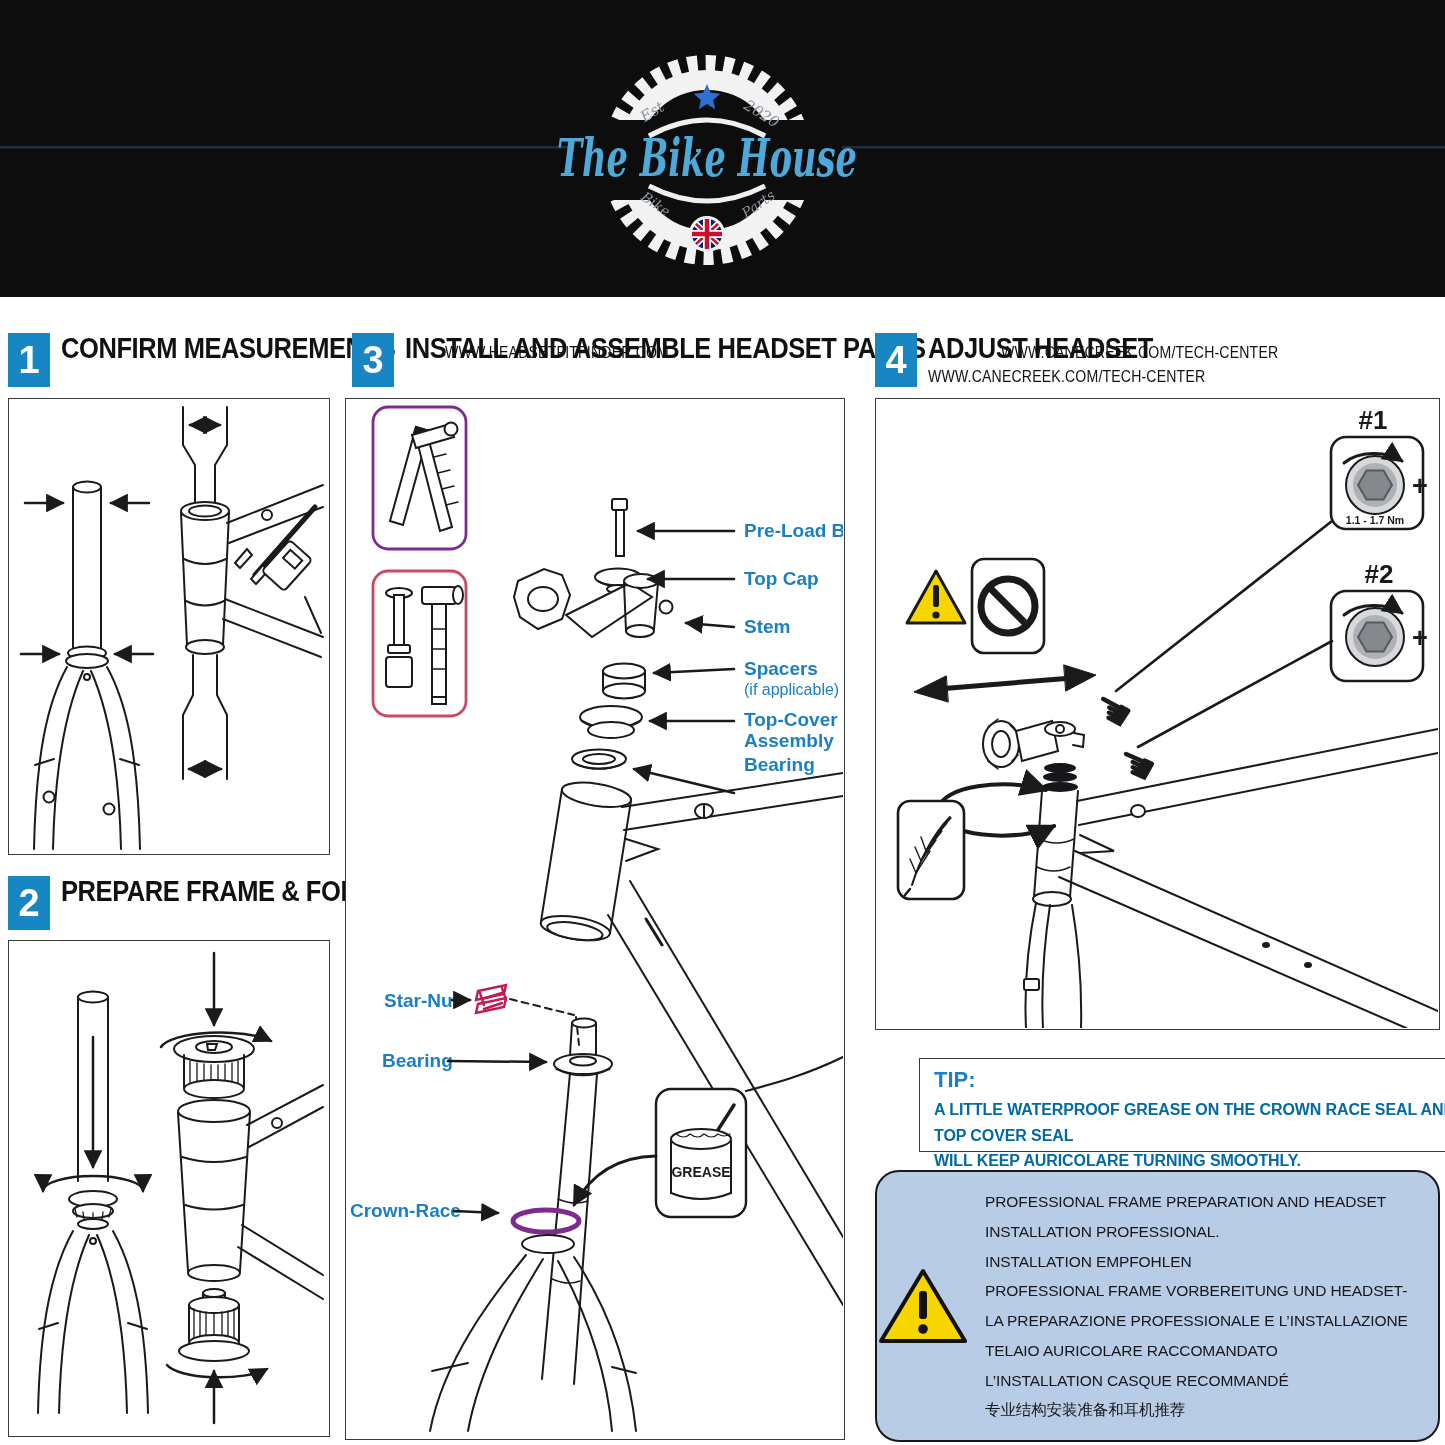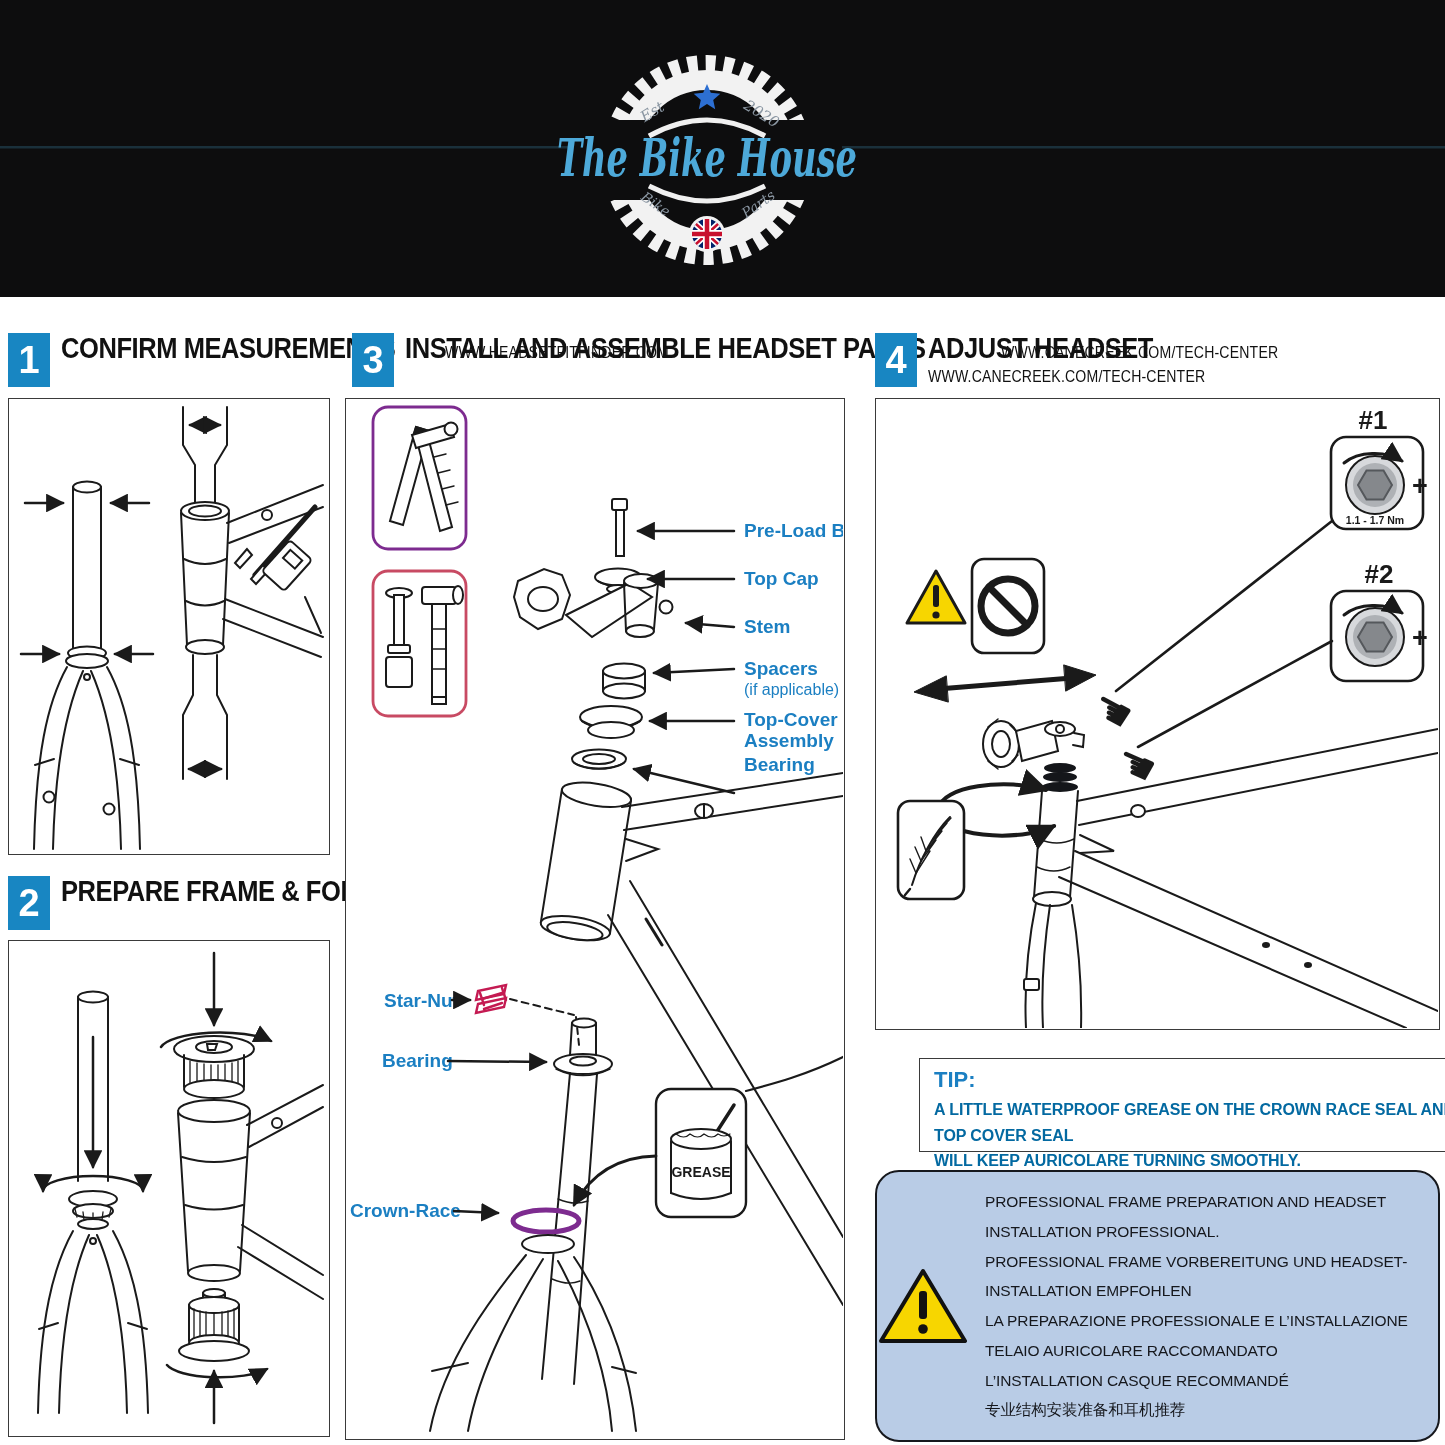--- a/index.html
+++ b/index.html
@@ -474,22 +474,22 @@
 
   <div class="warnbox" style="left:875px;top:1170px;width:565px;height:272px;">
     <svg class="warn-tri" width="92" height="82" viewBox="0 0 92 82">
       <path d="M46,6 L88,76 L4,76 Z" fill="#f7d600" stroke="#111" stroke-width="4" stroke-linejoin="round"></path>
       <rect x="42" y="26" width="8" height="28" rx="3" fill="#111"></rect>
       <circle cx="46" cy="64" r="4.8" fill="#111"></circle>
     </svg>
     <div class="warn-text">
       <div class="lw">PROFESSIONAL FRAME PREPARATION AND HEADSET</div>
       <div class="lw">INSTALLATION PROFESSIONAL.</div>
+      <div class="lw">INSTALLATION EMPFOHLEN</div>
       <div class="lw">PROFESSIONAL FRAME VORBEREITUNG UND HEADSET-</div>
-      <div class="lw">INSTALLATION EMPFOHLEN</div>
       <div class="lw">LA PREPARAZIONE PROFESSIONALE E L’INSTALLAZIONE</div>
       <div class="lw">TELAIO AURICOLARE RACCOMANDATO</div>
       <div class="lw">L’INSTALLATION CASQUE RECOMMANDÉ</div>
       <div class="lw">专业结构安装准备和耳机推荐</div>
     </div>
   </div>
 
 </div>
 
 </body></html>

